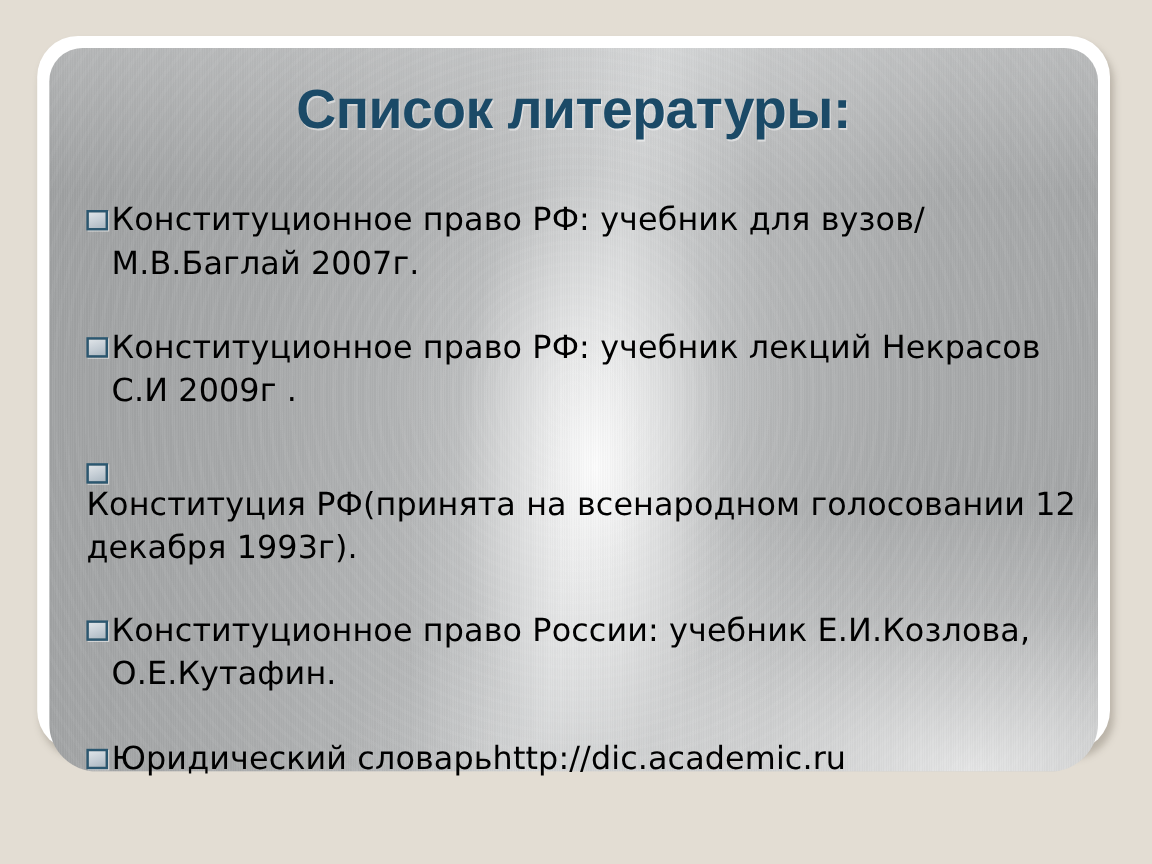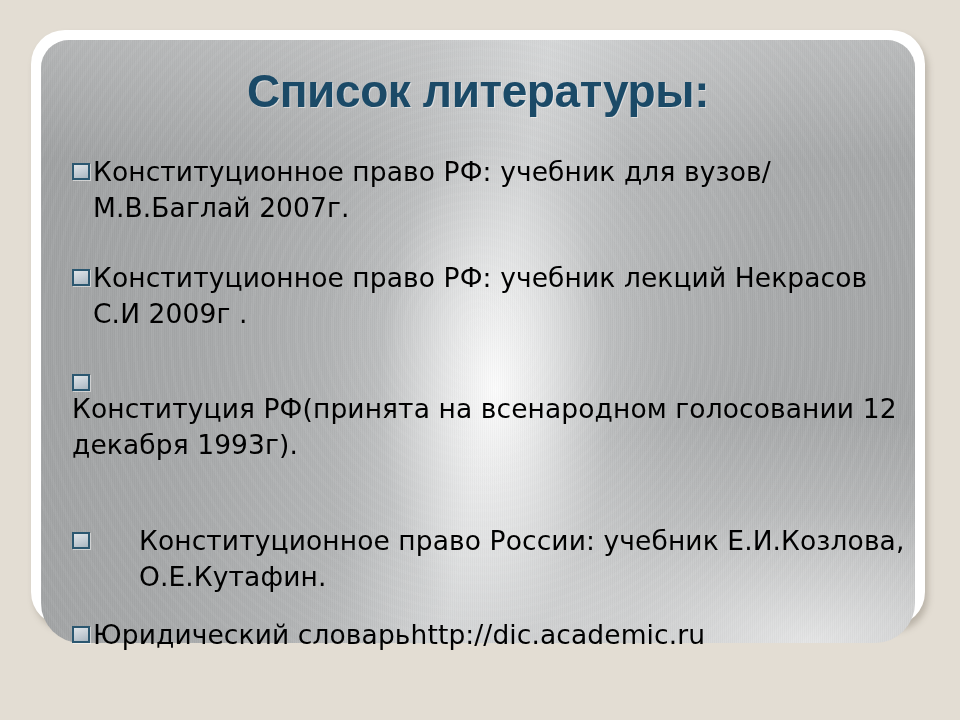--- a/index.html
+++ b/index.html
@@ -134,25 +134,25 @@
     border: 2.5px solid #2b5770;
     background: linear-gradient(160deg, #dfe4e8 0%, #c3ccd4 55%, #aab7c1 100%);
     box-shadow: 1px 1px 0 rgba(255,255,255,0.5);
   }
   .bullet-text {
     flex: 1 1 auto;
     white-space: pre-line;
   }
 
   
-  .bullet-item.gap-0 { margin-top: 0px; justify-content: center; }
+  .bullet-item.gap-0 { margin-top: 12px; justify-content: center; }
   .bullet-item.gap-1 { margin-top: 34px; }
   .bullet-item.gap-2 { margin-top: 33px; flex-direction: column; }
-  .bullet-item.gap-3 { margin-top: 60px; gap: 46px; }
-  .bullet-item.gap-4 { margin-top: 22px; }
+  .bullet-item.gap-3 { margin-top: 33px; }
+  .bullet-item.gap-4 { margin-top: 35px; }
 </style>
 </head>
 <body>
 
 <div id="slide-frame">
 
   <div id="content-panel">
     <div id="panel-texture"></div>
     <div id="panel-rings"></div>
     <div id="panel-top-sheen"></div>

